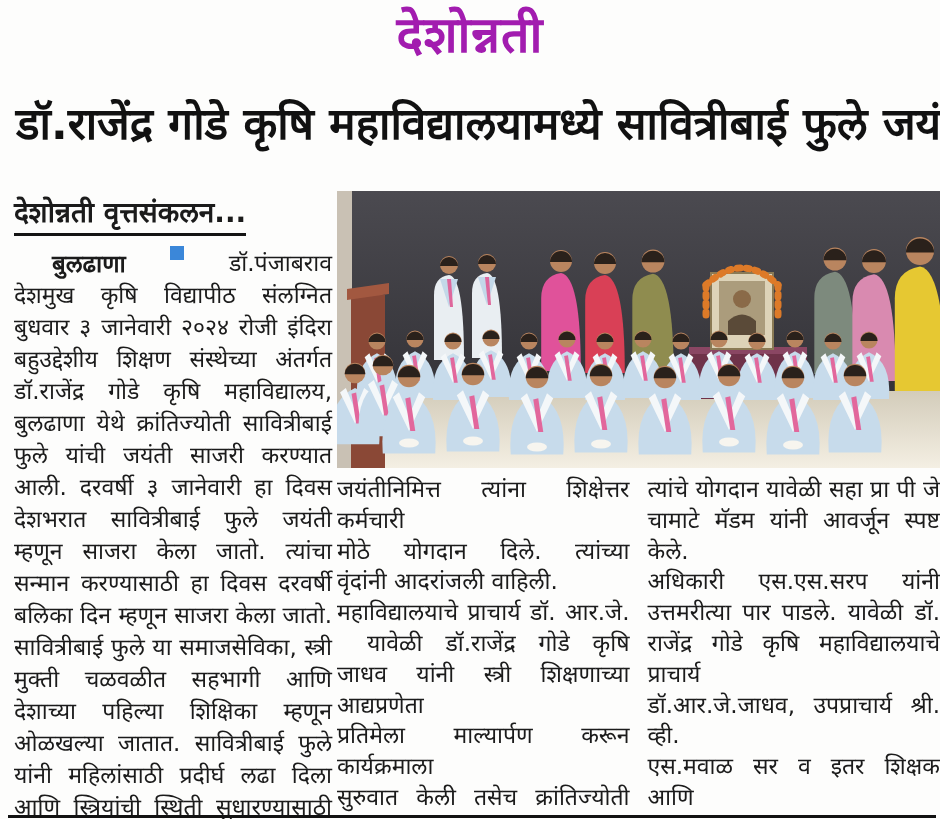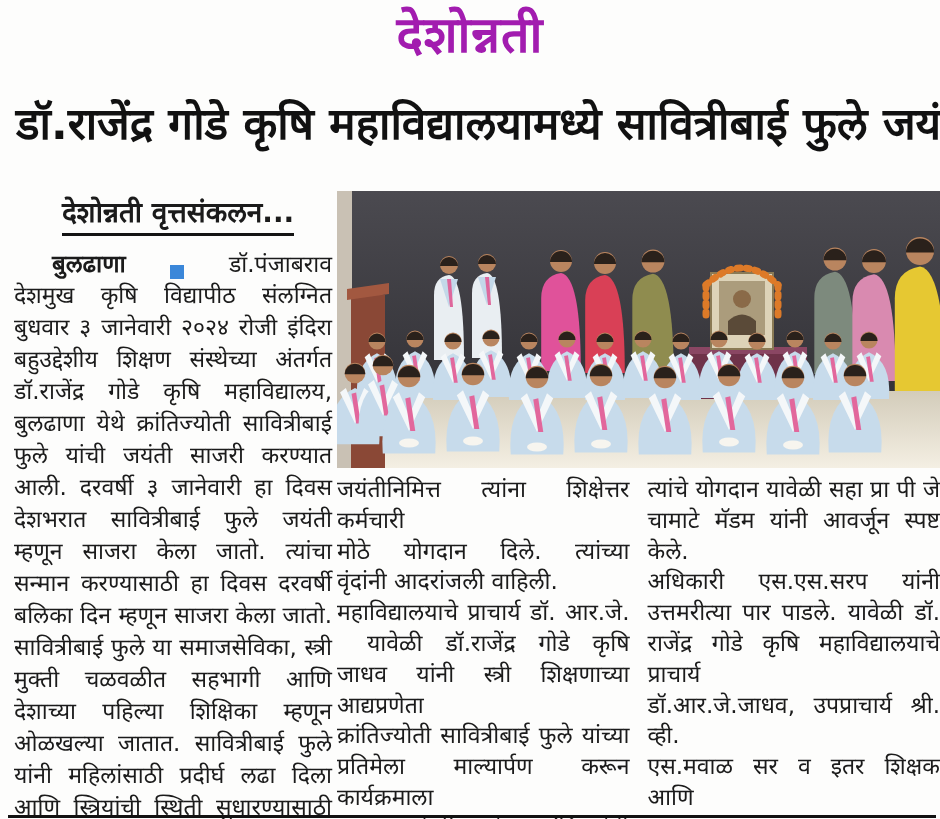--- a/index.html
+++ b/index.html
@@ -36,24 +36,23 @@
   .left-col{
     position:absolute;left:14px;top:192px;width:318px;
   }
   .section-head{
     display:inline-block;
     font-size:28px;font-weight:bold;
     padding-bottom:3px;
     border-bottom:3px solid #141414;
     margin-bottom:10px;
     white-space:nowrap;
-    margin-left:48px;
   }
   .dateline{
-    display:flex;align-items:flex-end;
+    display:flex;align-items:flex-start;
     height:33px;
     padding-left:38px;
     justify-content:space-between;
   }
   .dateline .loc{font-weight:bold;font-size:24px;}
   .dateline .sq{
     width:14px;height:14px;background:#3b87d9;
     display:inline-block;flex:0 0 auto;margin:0 6px;
   }
   .dateline .byline{font-size:23px;}
@@ -239,21 +238,20 @@
   </div>
 
   <div class="cols">
     <div class="col">
         <div class="tline">जयंतीनिमित्त त्यांना शिक्षेत्तर कर्मचारी</div>
         <div class="tline">मोठे योगदान दिले. त्यांच्या</div>
         <div class="tline end">वृंदांनी आदरांजली वाहिली.</div>
         <div class="tline">महाविद्यालयाचे प्राचार्य डॉ. आर.जे.</div>
         <div class="tline indent">यावेळी डॉ.राजेंद्र गोडे कृषि</div>
         <div class="tline">जाधव यांनी स्त्री शिक्षणाच्या आद्यप्रणेता</div>
-        <div class="tline">क्रांतिज्योती सावित्रीबाई फुले यांच्या</div>
         <div class="tline">प्रतिमेला माल्यार्पण करून कार्यक्रमाला</div>
         <div class="tline">सुरुवात केली तसेच क्रांतिज्योती</div>
       </div>
     <div class="col">
         <div class="tline">त्यांचे योगदान यावेळी सहा प्रा पी जे</div>
         <div class="tline">चामाटे मॅडम यांनी आवर्जून स्पष्ट केले.</div>
         <div class="tline">अधिकारी एस.एस.सरप यांनी</div>
         <div class="tline">उत्तमरीत्या पार पाडले. यावेळी डॉ.</div>
         <div class="tline">राजेंद्र गोडे कृषि महाविद्यालयाचे प्राचार्य</div>
         <div class="tline">डॉ.आर.जे.जाधव, उपप्राचार्य श्री. व्ही.</div>

